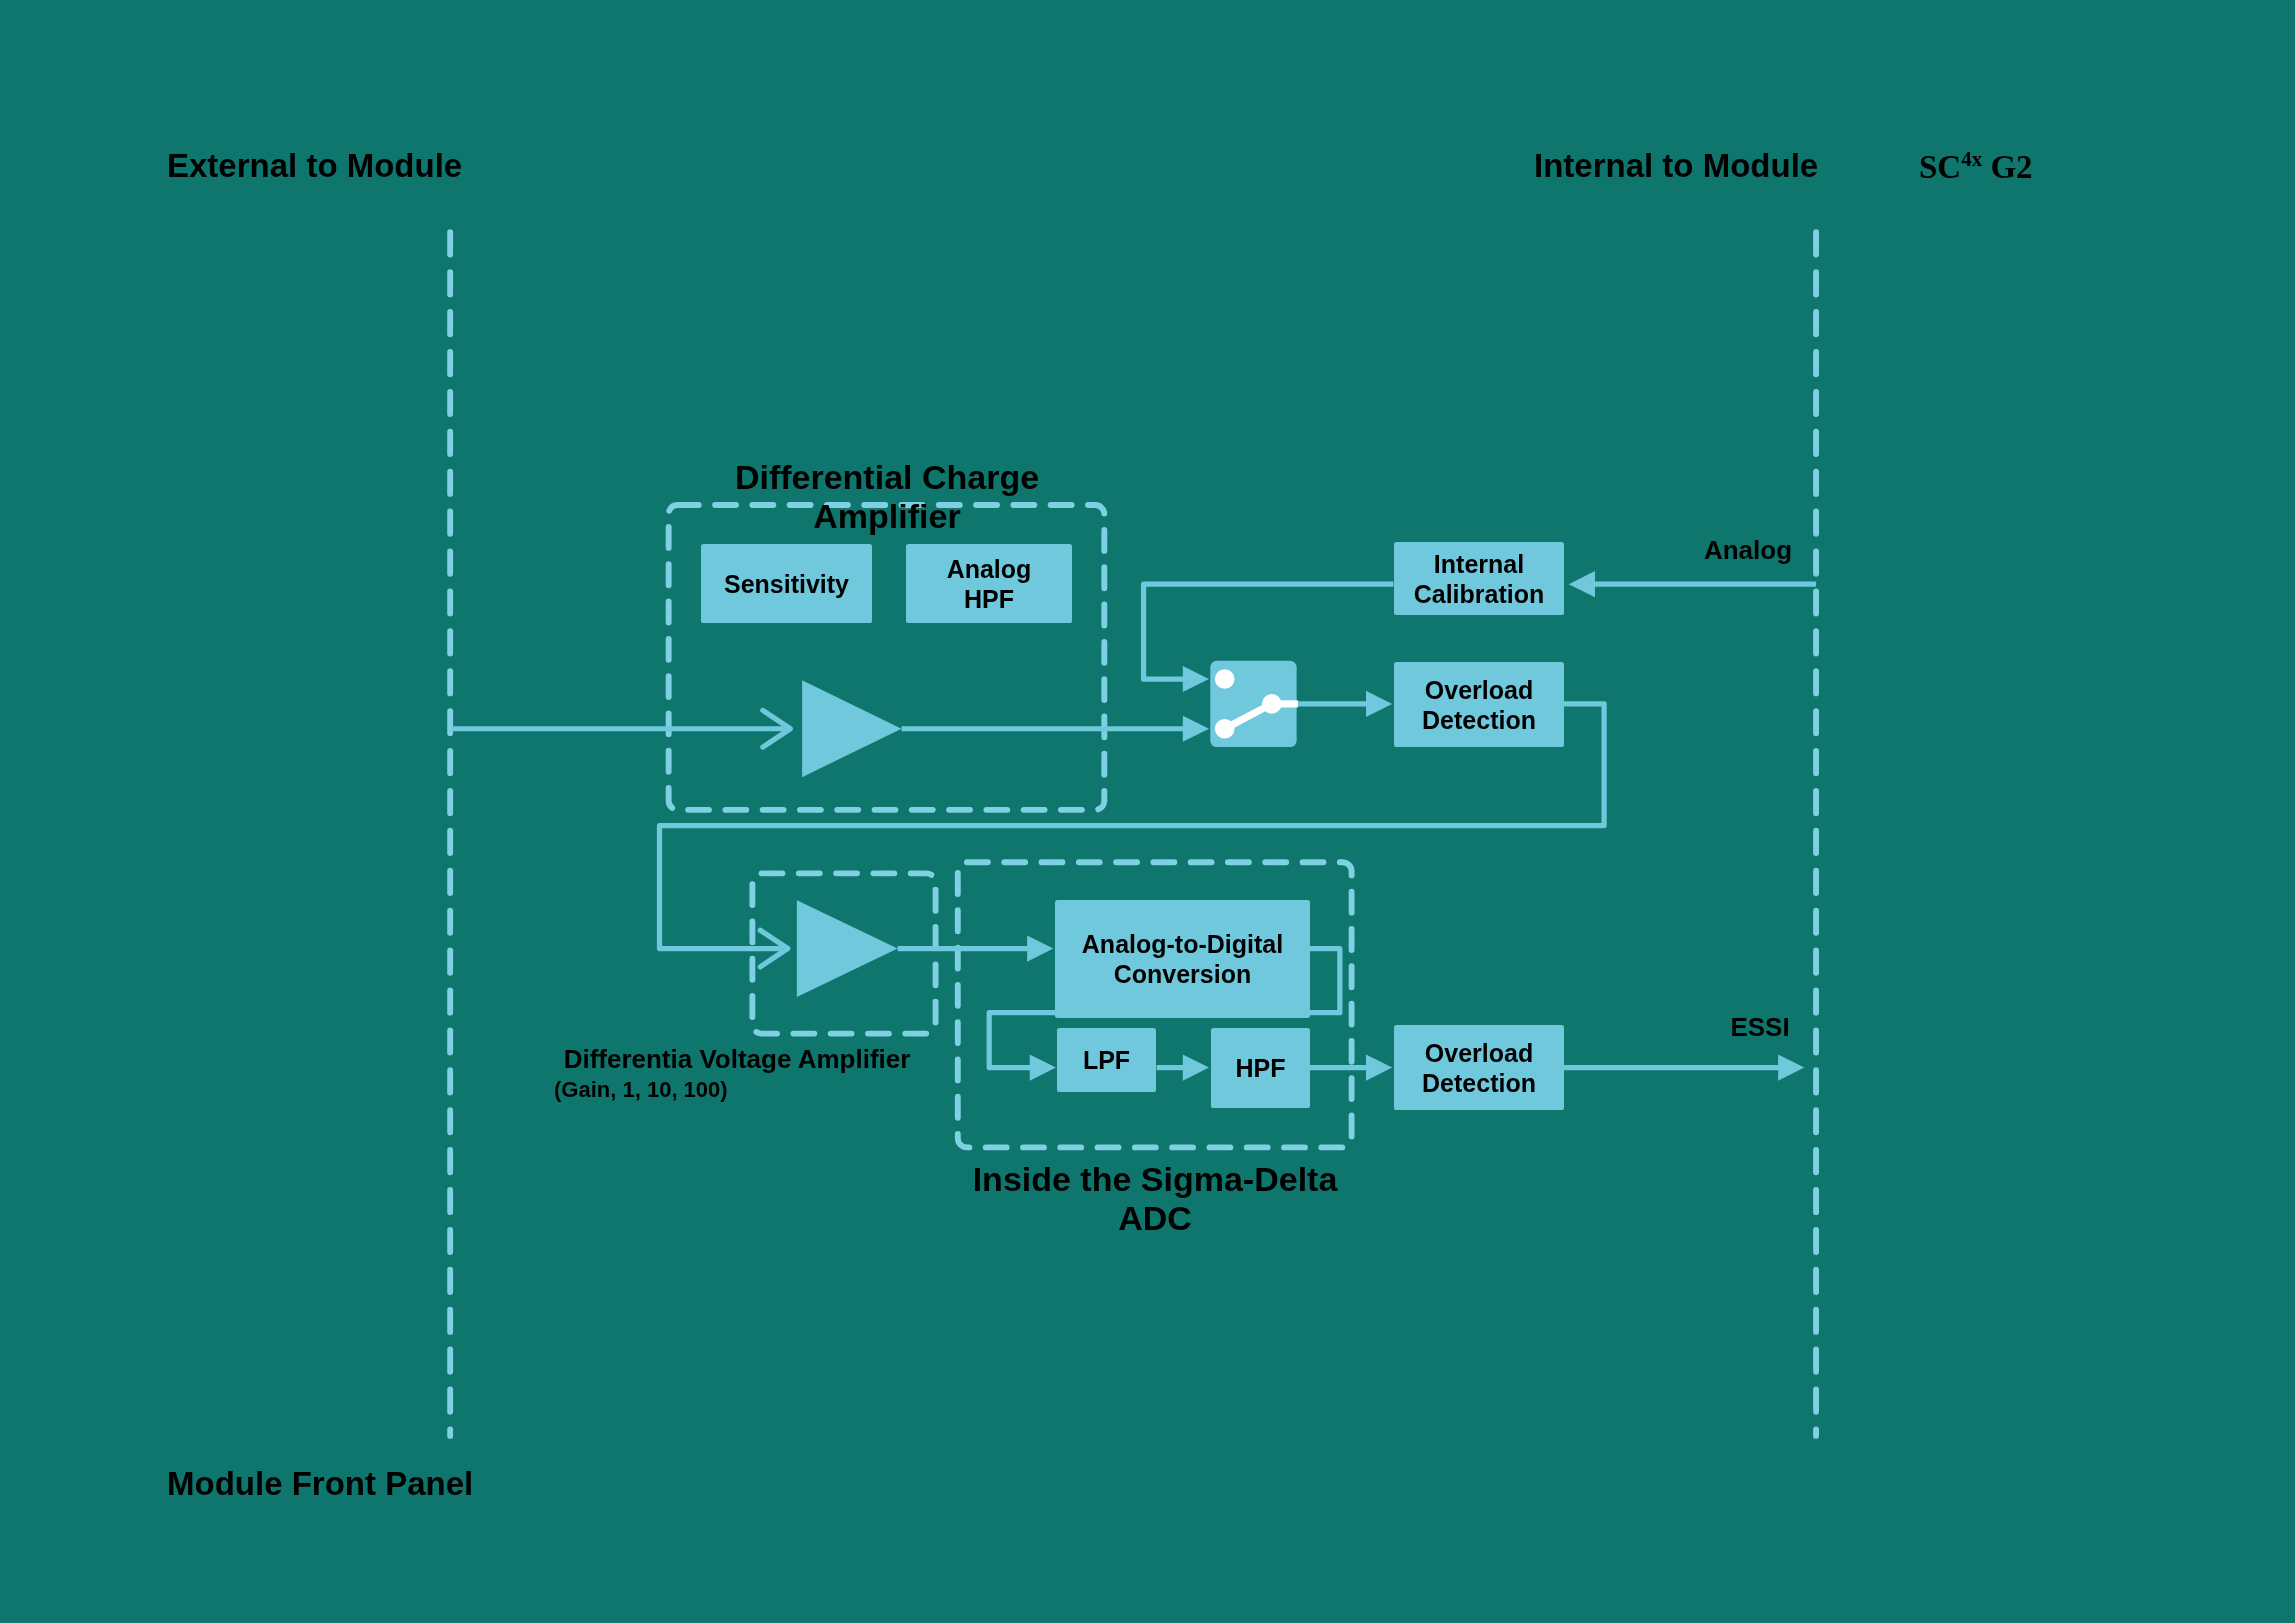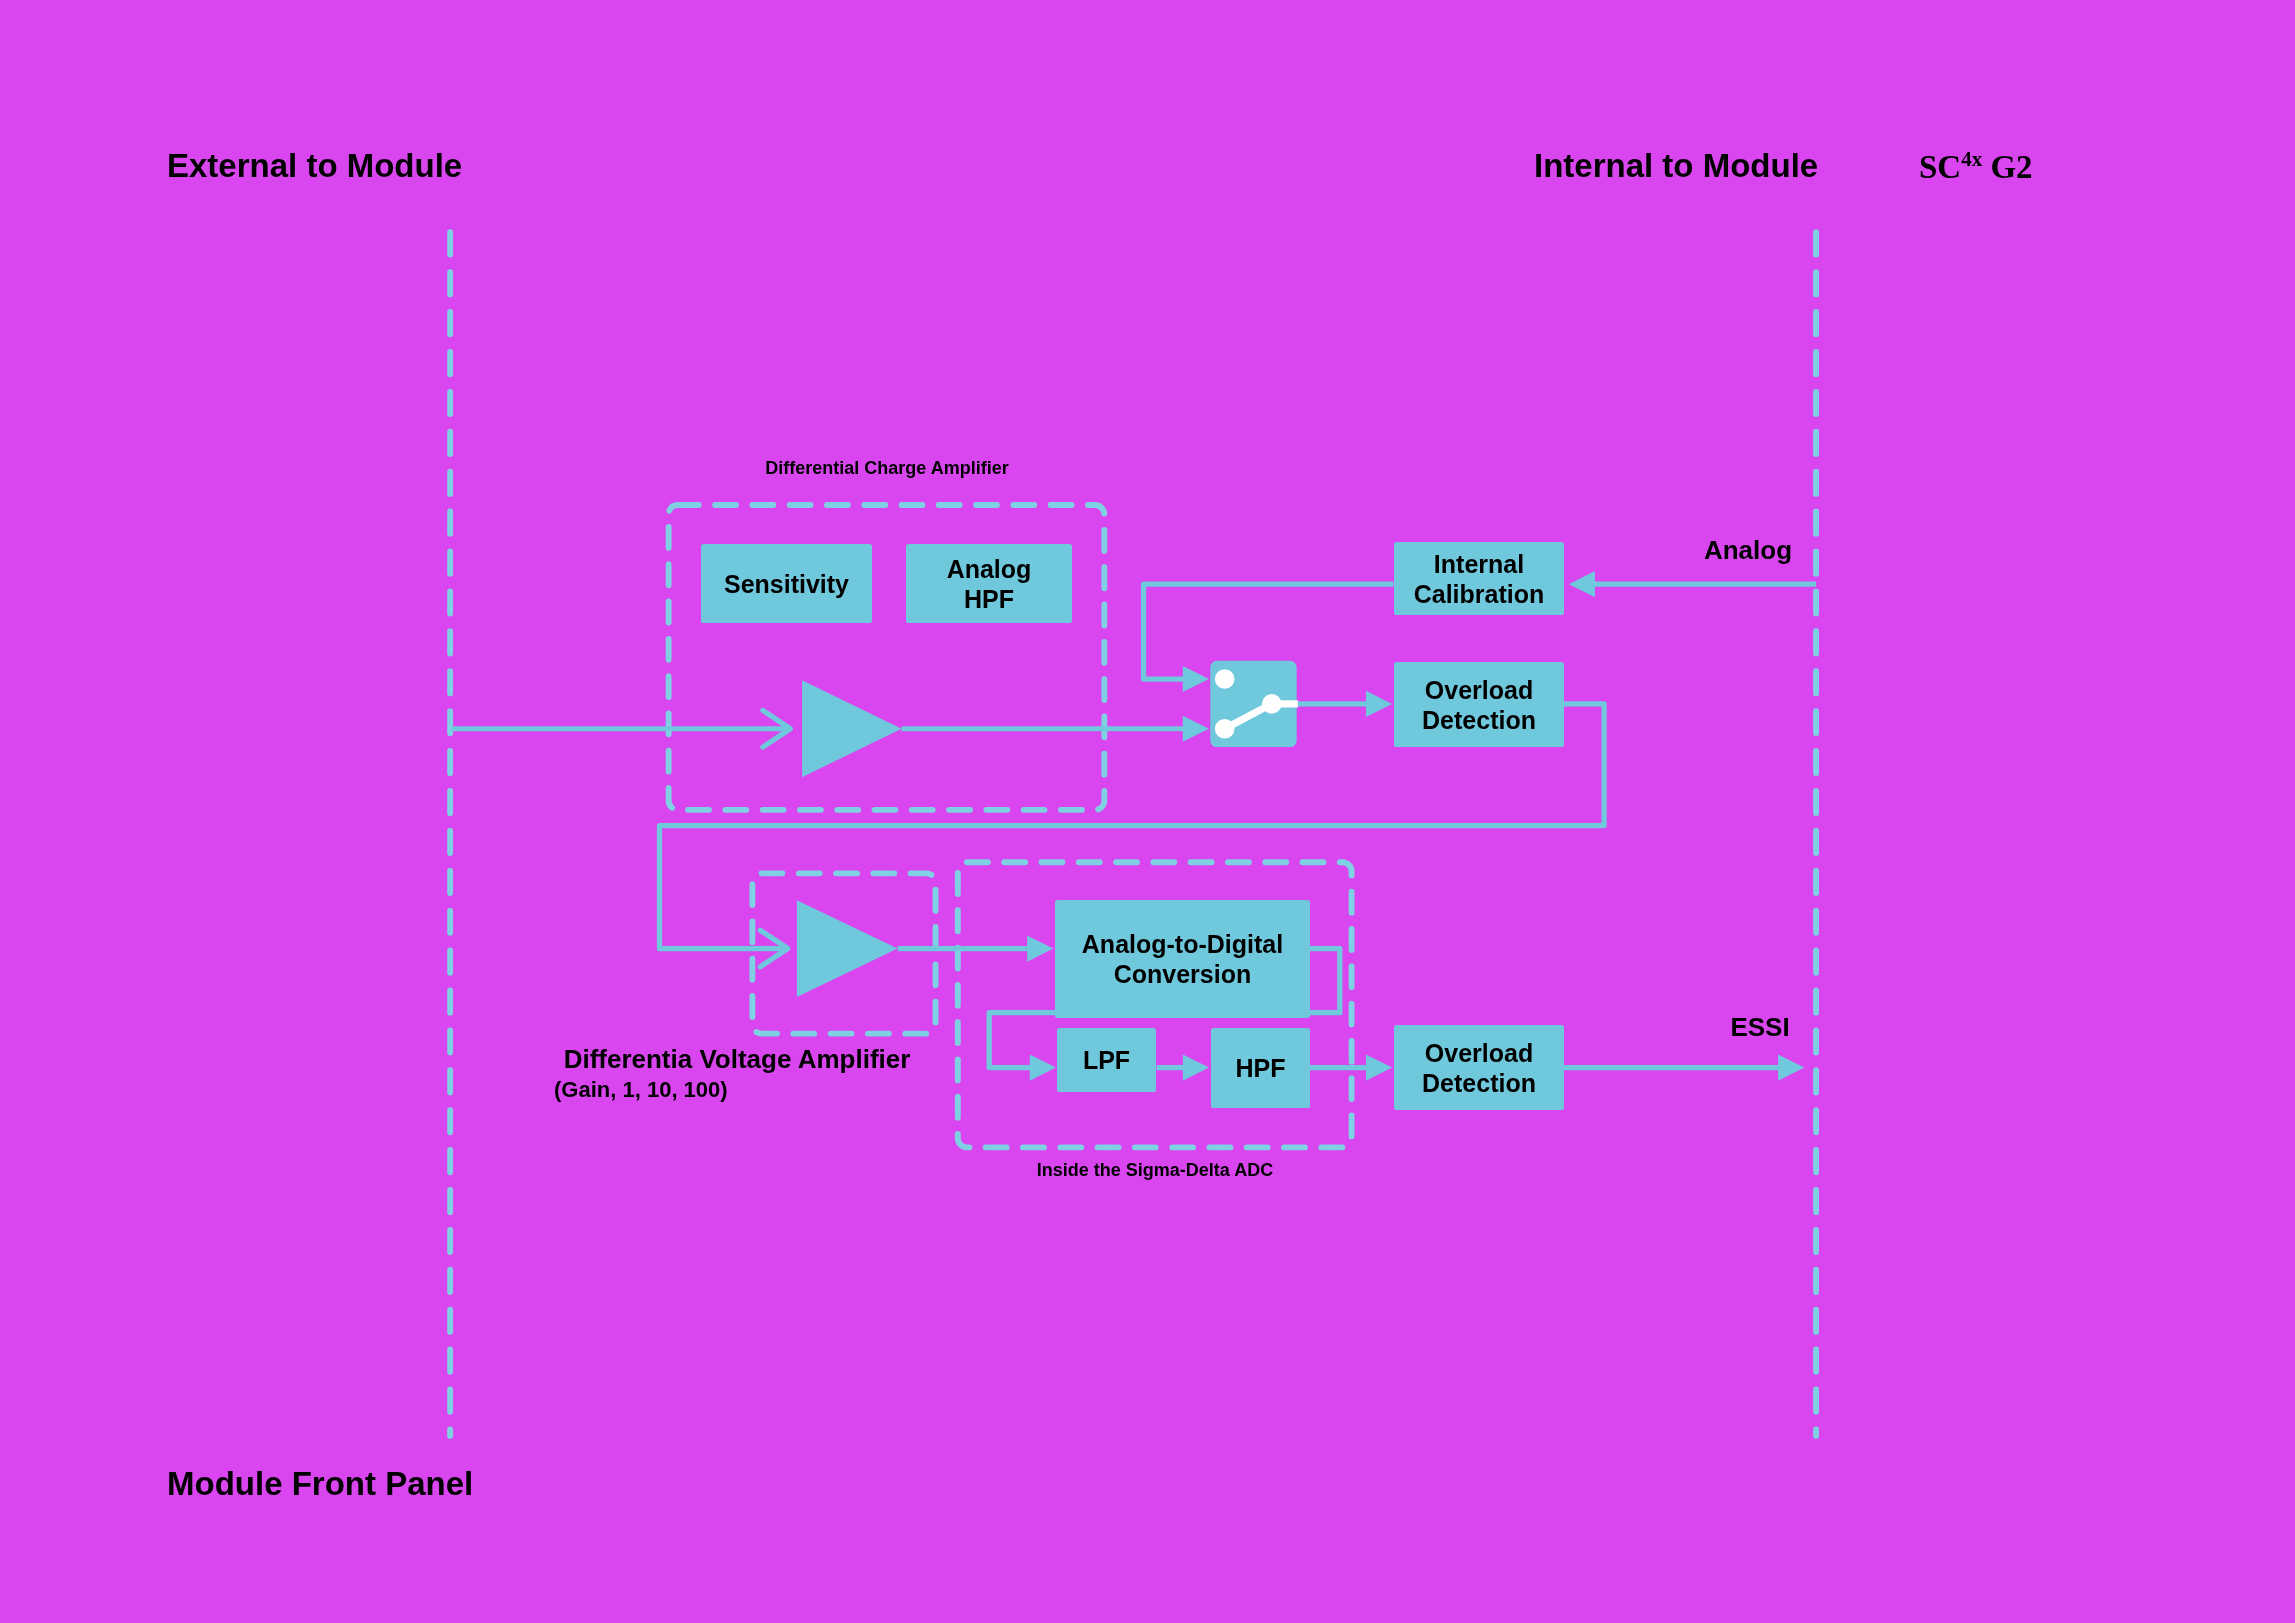--- a/index.html
+++ b/index.html
@@ -1,23 +1,23 @@
 <!DOCTYPE html>
 <html style="font-size:10.5px"><head>
 <meta charset="utf-8">
 <style>
   html,body{margin:0;padding:0;background:#ffffff;}
   .canvas{
-    position:relative; width:2295px; height:1623px; background:#d946ef;
+    position:relative; width:2295px; height:1623px; background:#0f766e;
     font-family:"Liberation Sans", sans-serif; color:#000000; overflow:hidden;
   }
   .layer{position:absolute;left:0;top:0;}
   .lbl{position:absolute; font-weight:bold; color:#000;}
   .corner{font-size:33px; line-height:1.1;}
-  .section-title{font-size:18px; text-align:center;}
+  .section-title{font-size:34px; text-align:center;}
   .box{
     position:absolute; background:#6FC8DC; color:#000;
     display:flex; align-items:center; justify-content:center;
     font-weight:bold; font-size:25px; line-height:1.2; text-align:center;
     white-space:pre-line; border-radius:2.6px;
   }
   .small-label{font-size:26px; text-align:center;}
   .gain{font-size:22px; text-align:left;}
   sup.product-sup{font-size:21px;}
   svg .wire{stroke:#6FC8DC; stroke-width:8; fill:none; stroke-linejoin:round;}

